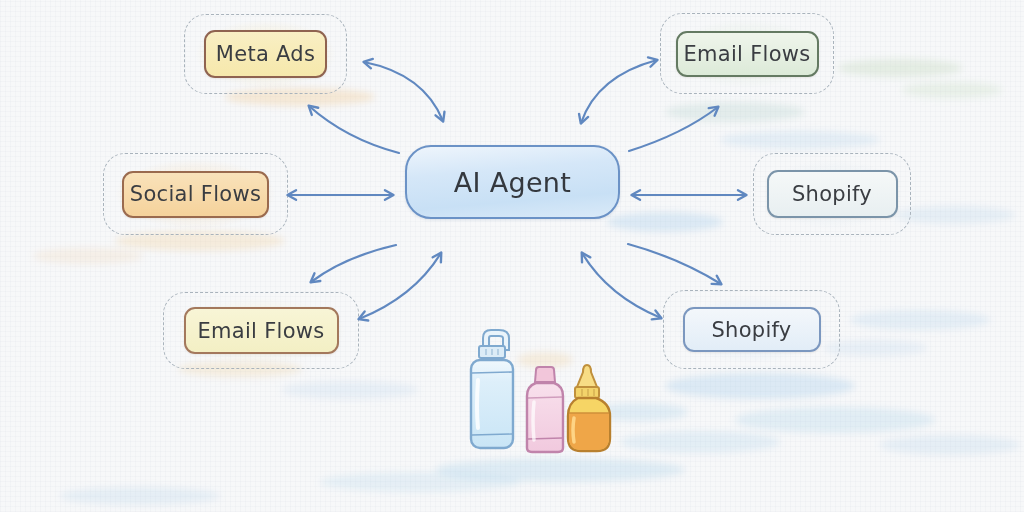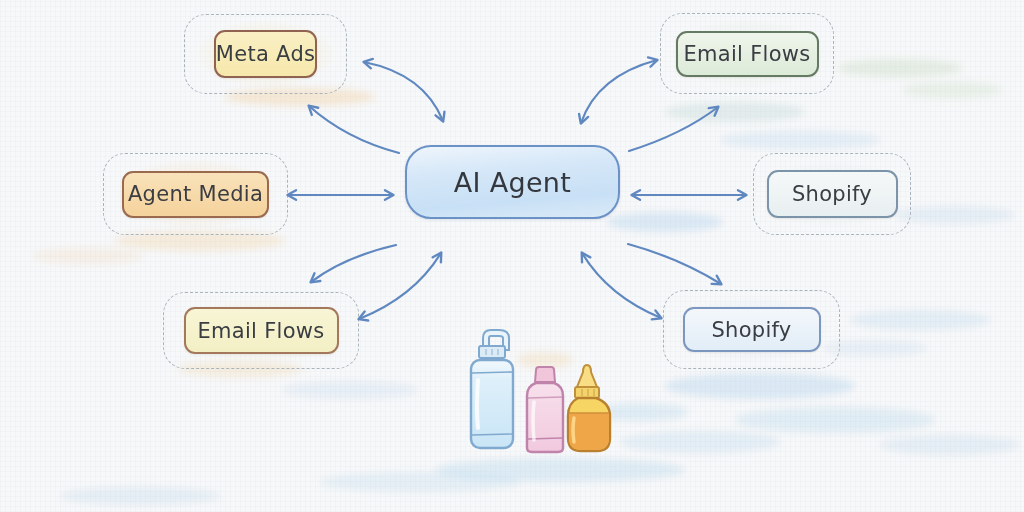--- a/index.html
+++ b/index.html
@@ -22,21 +22,21 @@
   }
   .node-inner{
     display:flex;align-items:center;justify-content:center;
     border-radius:11px;box-sizing:border-box;
     box-shadow:0 1px 2px rgba(120,110,90,0.12);
   }
   .node-label{font-size:21px;color:#3a3d42;letter-spacing:.3px;white-space:nowrap;}
 
   .n-meta  {left:184px;top:14px; width:161px;height:78px;
             background:radial-gradient(closest-side, rgba(246,228,170,0.55), rgba(246,228,170,0) 88%);}
-  .n-meta  .node-inner{width:103px;height:48px;background:linear-gradient(#f9efc4,#f6e8ab);border:2.5px solid #8f6350;}
+  .n-meta  .node-inner{width:123px;height:48px;background:linear-gradient(#f9efc4,#f6e8ab);border:2.5px solid #8f6350;}
 
   .n-eftop {left:660px;top:13px; width:172px;height:79px;
             background:radial-gradient(closest-side, rgba(214,232,210,0.55), rgba(214,232,210,0) 88%);}
   .n-eftop .node-inner{width:143px;height:46px;background:linear-gradient(#eff5eb,#dcead8);border:2.5px solid #647a62;}
 
   .n-social{left:103px;top:153px;width:183px;height:80px;
             background:radial-gradient(closest-side, rgba(247,214,165,0.6), rgba(247,214,165,0) 88%);}
   .n-social .node-inner{width:147px;height:47px;background:linear-gradient(#f9e2ba,#f5d29b);border:2.5px solid #9a6a4e;}
 
   .n-shr   {left:753px;top:153px;width:156px;height:80px;
@@ -104,21 +104,21 @@
   </div>
 
   <div class="node-wrap n-eftop">
     <div class="node-inner">
       <span class="node-label">Email Flows</span>
     </div>
   </div>
 
   <div class="node-wrap n-social">
     <div class="node-inner">
-      <span class="node-label">Agent Media</span>
+      <span class="node-label">Social Flows</span>
     </div>
   </div>
 
   <div class="node-wrap n-shr">
     <div class="node-inner">
       <span class="node-label">Shopify</span>
     </div>
   </div>
 
   <div class="node-wrap n-efbot">

